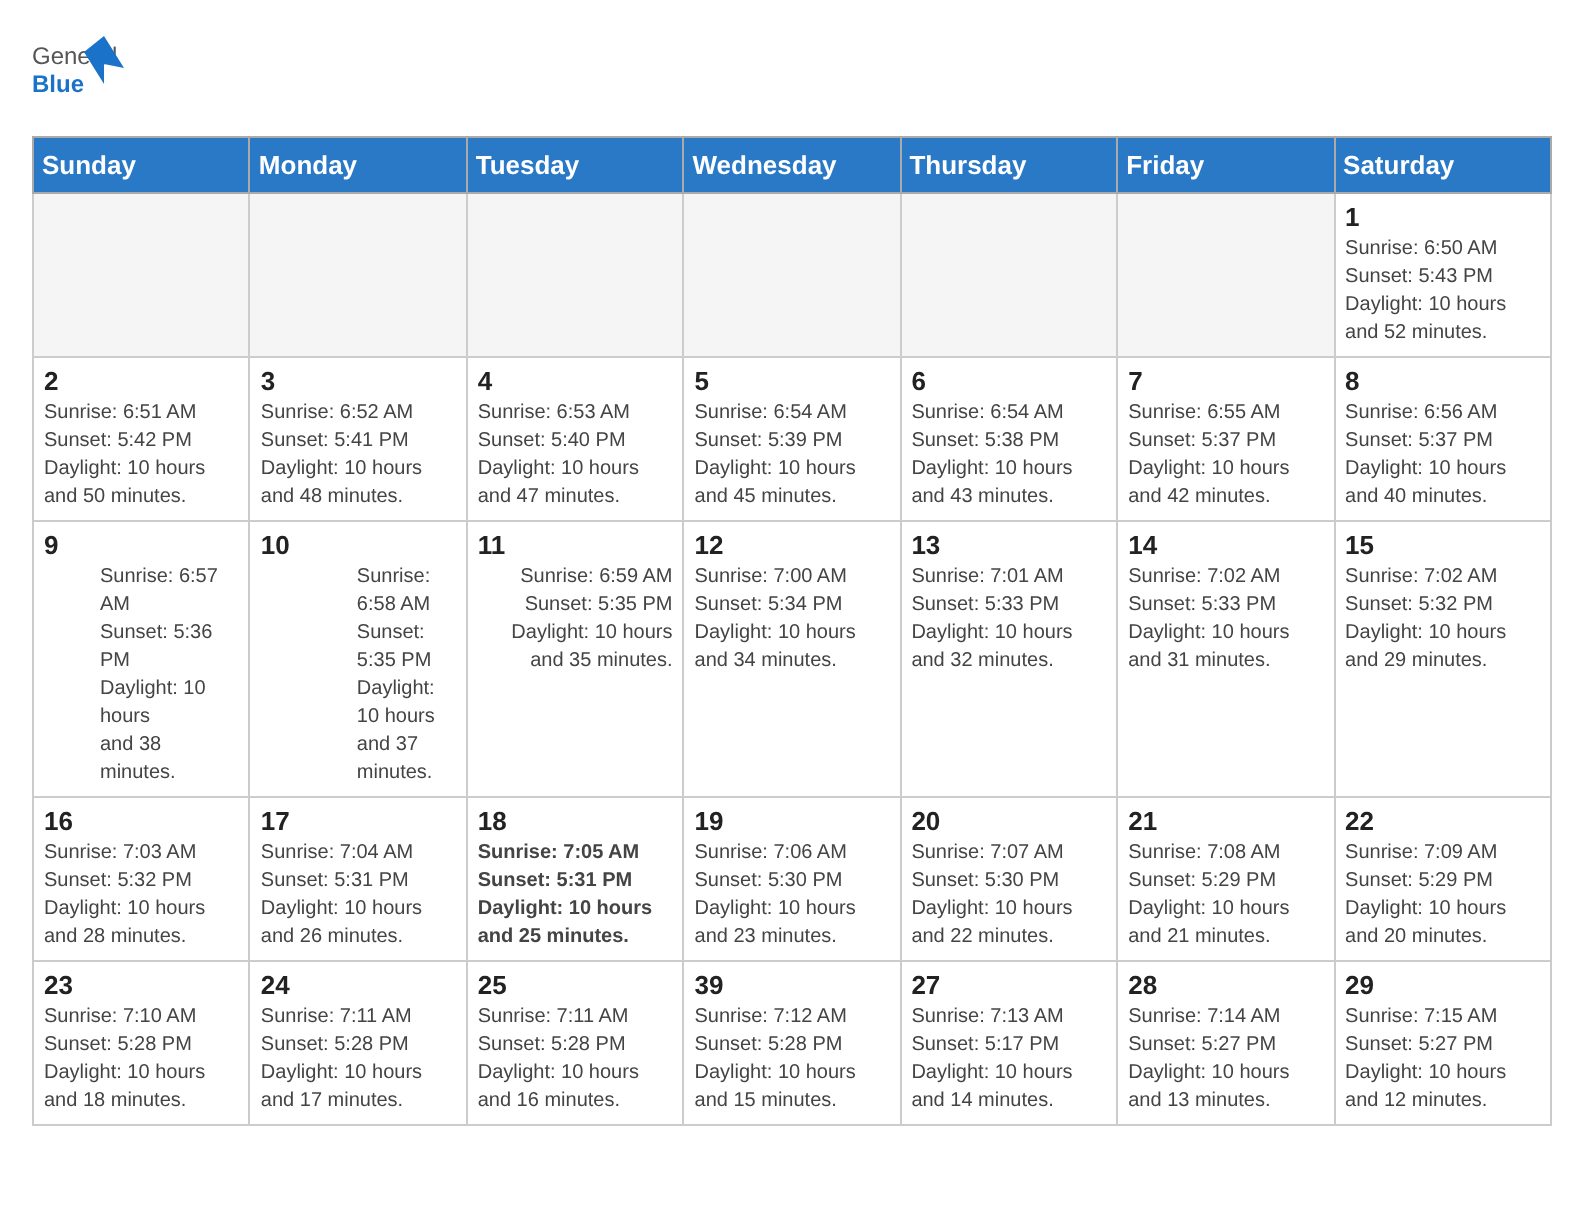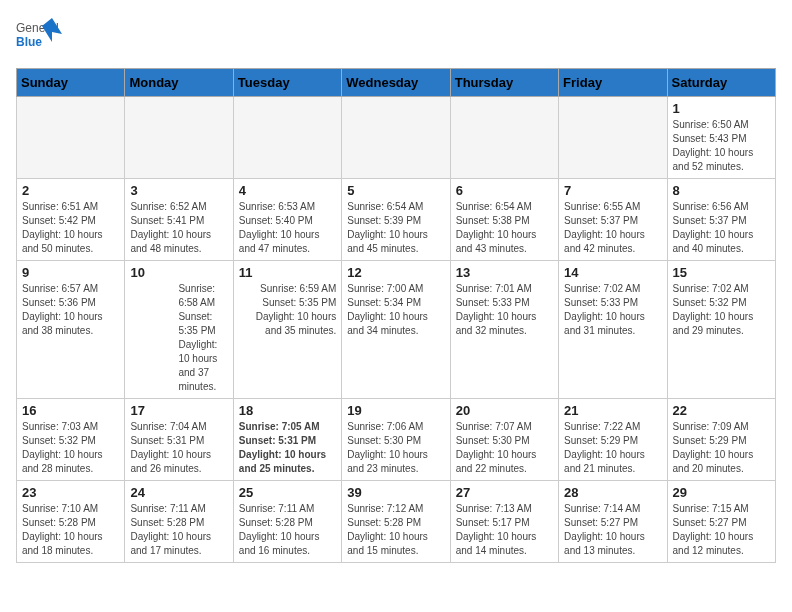--- a/index.html
+++ b/index.html
@@ -33,21 +33,21 @@
       font-size: 14px;
       color: #444;
     }
     .calendar {
       width: 100%;
       border-collapse: collapse;
       margin-top: 8px;
     }
     .calendar thead tr th {
       background-color: #2979c7;
-      color: #000000;
+      color: #ffffff;
       font-size: 13px;
       font-weight: bold;
       padding: 6px 4px;
       text-align: left;
       border: 1px solid #aaa;
     }
     .calendar tbody tr td {
       border: 1px solid #ccc;
       vertical-align: top;
       padding: 4px 5px;
@@ -168,21 +168,21 @@
           <div class="day-number">8</div>
           <div class="day-info" style="white-space: pre-line;">Sunrise: 6:56 AM
 Sunset: 5:37 PM
 Daylight: 10 hours
 and 40 minutes.</div>
         </td>
       </tr>
       <tr>
         <td>
           <div class="day-number">9</div>
-          <div class="day-info" style="white-space: pre-line;">Sunrise: 6:57 AM
+          <div class="day-info" style="white-space: pre-line; margin-left: 28px;">Sunrise: 6:57 AM
 Sunset: 5:36 PM
 Daylight: 10 hours
 and 38 minutes.</div>
         </td>
         <td>
           <div class="day-number">10</div>
           <div class="day-info" style="white-space: pre-line; margin-left: 48px;">Sunrise: 6:58 AM
 Sunset: 5:35 PM
 Daylight: 10 hours
 and 37 minutes.</div>
@@ -254,21 +254,21 @@
         </td>
         <td>
           <div class="day-number">20</div>
           <div class="day-info" style="white-space: pre-line;">Sunrise: 7:07 AM
 Sunset: 5:30 PM
 Daylight: 10 hours
 and 22 minutes.</div>
         </td>
         <td>
           <div class="day-number">21</div>
-          <div class="day-info" style="white-space: pre-line;">Sunrise: 7:22 AM
+          <div class="day-info" style="white-space: pre-line;">Sunrise: 7:08 AM
 Sunset: 5:29 PM
 Daylight: 10 hours
 and 21 minutes.</div>
         </td>
         <td>
           <div class="day-number">22</div>
           <div class="day-info" style="white-space: pre-line;">Sunrise: 7:09 AM
 Sunset: 5:29 PM
 Daylight: 10 hours
 and 20 minutes.</div>

